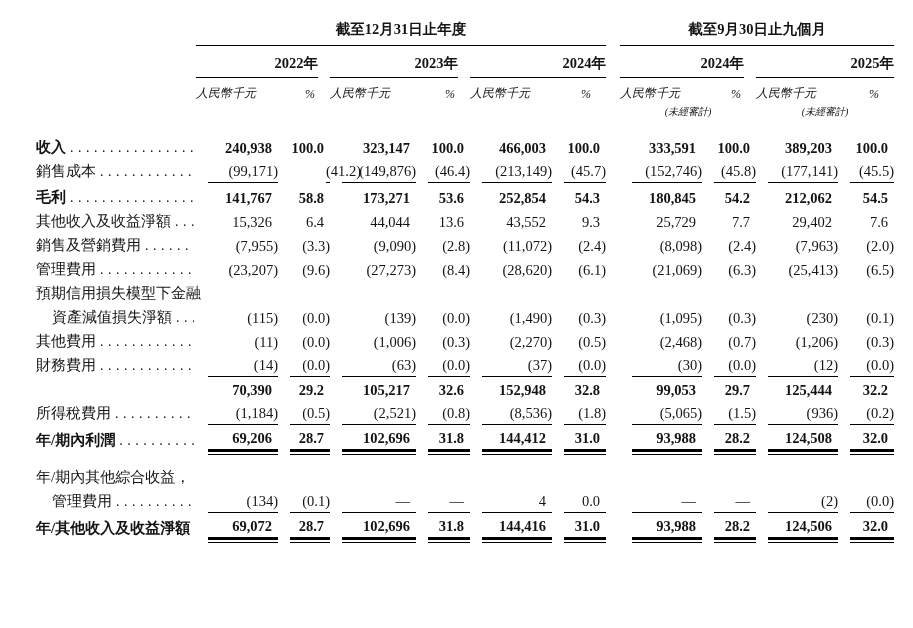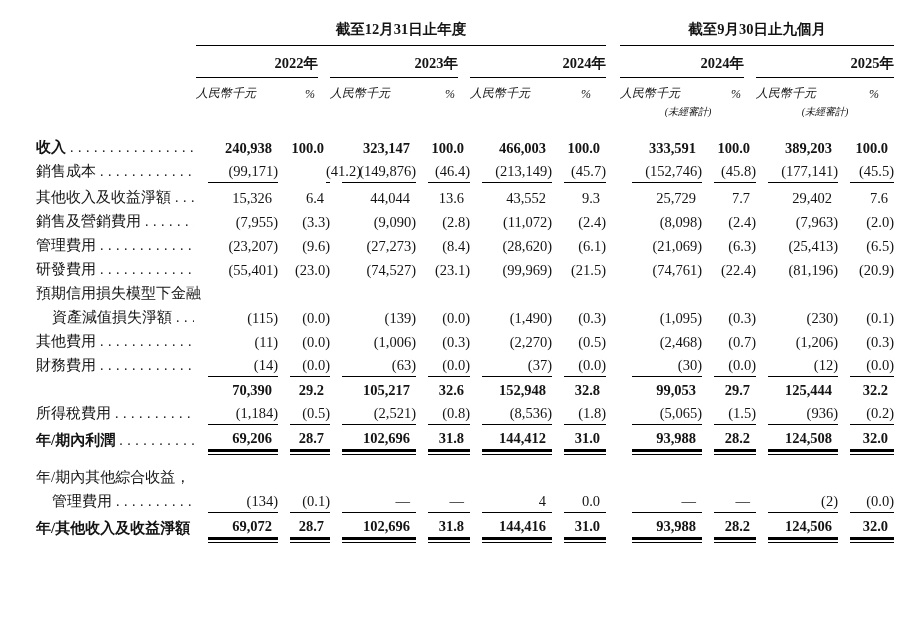--- a/index.html
+++ b/index.html
@@ -134,20 +134,36 @@
         <div class="cell val" style="grid-column: 3; margin-left: 48px;">(41.2)</div>
         <div class="cell val" style="grid-column: 4;">(149,876)</div>
         <div class="cell val" style="grid-column: 5;">(46.4)</div>
         <div class="cell val" style="grid-column: 6;">(213,149)</div>
         <div class="cell val" style="grid-column: 7;">(45.7)</div>
         <div class="cell val" style="grid-column: 9;">(152,746)</div>
         <div class="cell val" style="grid-column: 10;">(45.8)</div>
         <div class="cell val" style="grid-column: 11;">(177,141)</div>
         <div class="cell val" style="grid-column: 12;">(45.5)</div>
       </div>
+      <div class="grid row bold">
+        <div class="lcell">
+          <span class="ltext">毛利</span>
+          <span class="leader"></span>
+        </div>
+        <div class="cell val pad" style="grid-column: 2;">141,767</div>
+        <div class="cell val pad" style="grid-column: 3;">58.8</div>
+        <div class="cell val pad" style="grid-column: 4;">173,271</div>
+        <div class="cell val pad" style="grid-column: 5;">53.6</div>
+        <div class="cell val pad" style="grid-column: 6;">252,854</div>
+        <div class="cell val pad" style="grid-column: 7;">54.3</div>
+        <div class="cell val pad" style="grid-column: 9;">180,845</div>
+        <div class="cell val pad" style="grid-column: 10;">54.2</div>
+        <div class="cell val pad" style="grid-column: 11;">212,062</div>
+        <div class="cell val pad" style="grid-column: 12;">54.5</div>
+      </div>
       <div class="grid row">
         <div class="lcell">
           <span class="ltext">其他收入及收益淨額</span>
           <span class="leader"></span>
         </div>
         <div class="cell val pad" style="grid-column: 2;">15,326</div>
         <div class="cell val pad" style="grid-column: 3;">6.4</div>
         <div class="cell val pad" style="grid-column: 4;">44,044</div>
         <div class="cell val pad" style="grid-column: 5;">13.6</div>
         <div class="cell val pad" style="grid-column: 6;">43,552</div>
@@ -181,36 +197,20 @@
         <div class="cell val" style="grid-column: 2;">(23,207)</div>
         <div class="cell val" style="grid-column: 3;">(9.6)</div>
         <div class="cell val" style="grid-column: 4;">(27,273)</div>
         <div class="cell val" style="grid-column: 5;">(8.4)</div>
         <div class="cell val" style="grid-column: 6;">(28,620)</div>
         <div class="cell val" style="grid-column: 7;">(6.1)</div>
         <div class="cell val" style="grid-column: 9;">(21,069)</div>
         <div class="cell val" style="grid-column: 10;">(6.3)</div>
         <div class="cell val" style="grid-column: 11;">(25,413)</div>
         <div class="cell val" style="grid-column: 12;">(6.5)</div>
-      </div>
-      <div class="grid row">
-        <div class="lcell">
-          <span class="ltext">研發費用</span>
-          <span class="leader"></span>
-        </div>
-        <div class="cell val" style="grid-column: 2;">(55,401)</div>
-        <div class="cell val" style="grid-column: 3;">(23.0)</div>
-        <div class="cell val" style="grid-column: 4;">(74,527)</div>
-        <div class="cell val" style="grid-column: 5;">(23.1)</div>
-        <div class="cell val" style="grid-column: 6;">(99,969)</div>
-        <div class="cell val" style="grid-column: 7;">(21.5)</div>
-        <div class="cell val" style="grid-column: 9;">(74,761)</div>
-        <div class="cell val" style="grid-column: 10;">(22.4)</div>
-        <div class="cell val" style="grid-column: 11;">(81,196)</div>
-        <div class="cell val" style="grid-column: 12;">(20.9)</div>
       </div>
       <div class="grid row">
         <div class="lcell">
           <span class="ltext">預期信用損失模型下金融</span>
         </div>
       </div>
       <div class="grid row">
         <div class="lcell indent">
           <span class="ltext">資產減值損失淨額</span>
           <span class="leader"></span>

